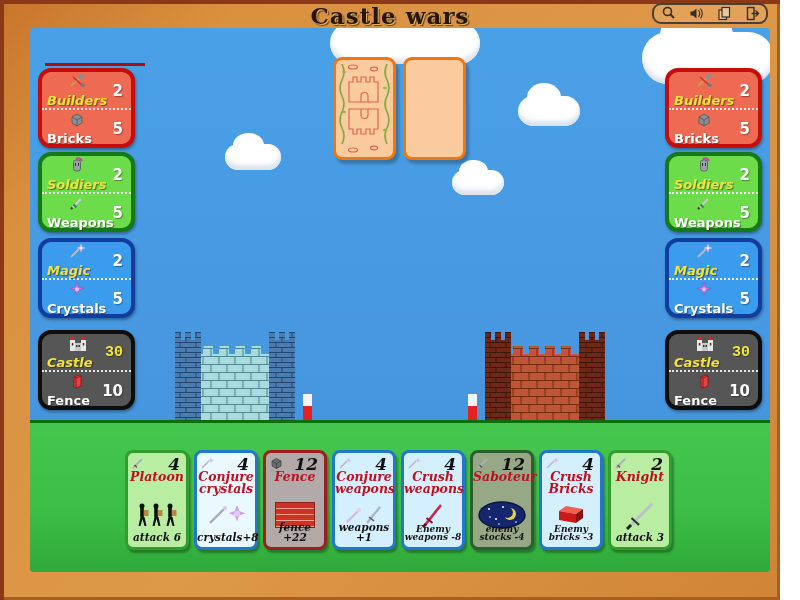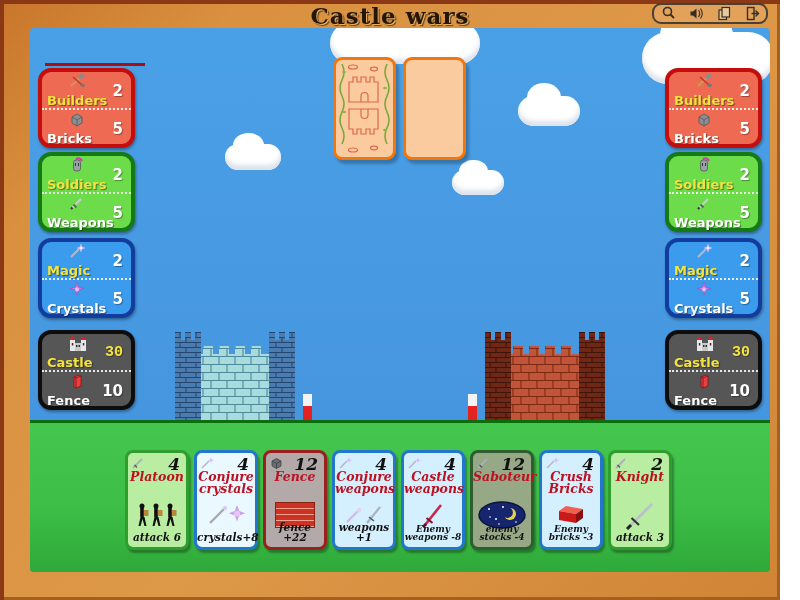--- a/index.html
+++ b/index.html
@@ -53,21 +53,21 @@
   .p-blue{background:#3b9bec;border-color:#123d9e;}
   .p-dark{background:#565656;border-color:#0d0d0d;}
   .prow{position:relative;height:36px;}
   .prow.first{border-bottom:2px dotted rgba(255,255,255,.85);}
   .picon{position:absolute;left:26px;top:1px;width:18px;height:17px;}
   .pval{position:absolute;right:8px;top:10px;font-size:15px;font-weight:bold;color:#fff;
         text-shadow:1px 1px 1px rgba(0,0,0,.35);}
   .pval.gold{color:#f4e33c;font-family:Liberation Mono, monospace;}
   .plab{position:absolute;left:5px;bottom:0;font-size:13px;font-weight:bold;color:#fff;
         text-shadow:1px 1px 1px rgba(0,0,0,.45);}
-  .plab.gold{color:#f4e33c;}
+  .plab.gold{color:#f4e33c;font-style:italic;}
   
   .deckcard{
     position:absolute;width:63px;height:103px;box-sizing:border-box;border-radius:9px;
     border:3px solid #ee7711;background:#f9cb9e;box-shadow:3px 4px 3px rgba(0,0,0,.25);
   }
   .deck-back{left:303px;top:29px;}
   .deck-blank{left:373px;top:29px;}
   
   .castle{position:absolute;width:120px;height:88px;}
   .castle-blue{left:145px;top:304px;}
@@ -522,21 +522,21 @@
         </div>
         <div class="ceffect">weapons +1</div>
       </div>
 
       <div class="card t-blue">
         <span class="cicon"><svg width="15" height="15" viewBox="0 0 15 15">
               <line x1="2" y1="12" x2="9" y2="5" stroke="#b8b8c8" stroke-width="1.6"></line>
               <path d="M11 1 l.8 2.4 2.4 .8 -2.4 .8 -.8 2.4 -.8 -2.4 -2.4 -.8 2.4 -.8 z" fill="#d9bdf2"></path>
             </svg></span>
         <span class="ccost">4</span>
-        <div class="cname">Castle weapons</div>
+        <div class="cname">Crush weapons</div>
         <div class="cart">
           <svg width="44" height="28" viewBox="0 0 44 28">
               <line x1="14" y1="24" x2="30" y2="4" stroke="#c8284a" stroke-width="2.6"></line>
               <line x1="15.5" y1="17" x2="21.5" y2="22" stroke="#8a1030" stroke-width="2"></line>
               <line x1="12" y1="26" x2="15" y2="23" stroke="#55102a" stroke-width="2.6"></line>
             </svg>
         </div>
         <div class="ceffect small">Enemy weapons -8</div>
       </div>
 

